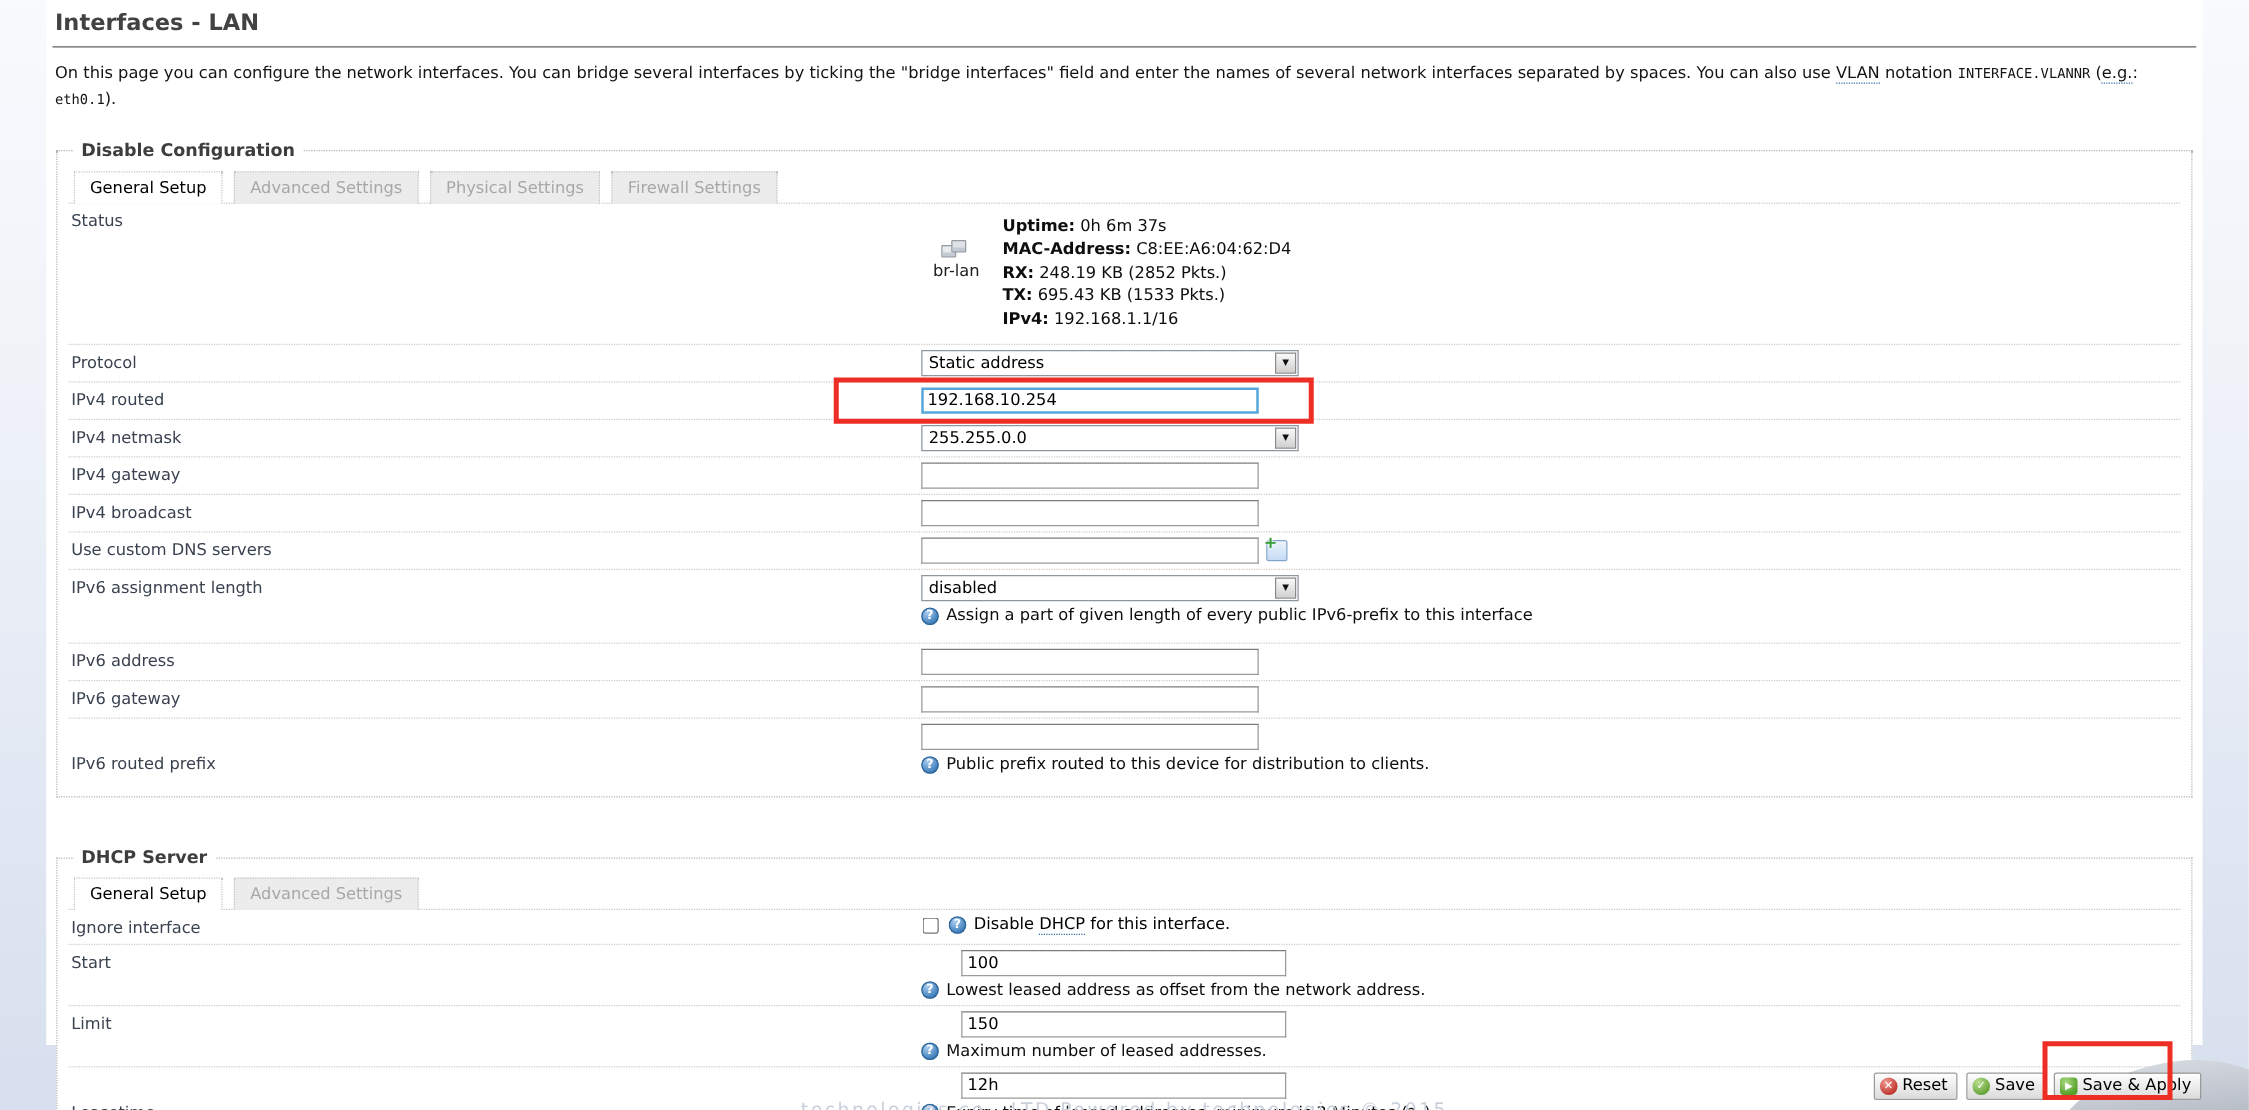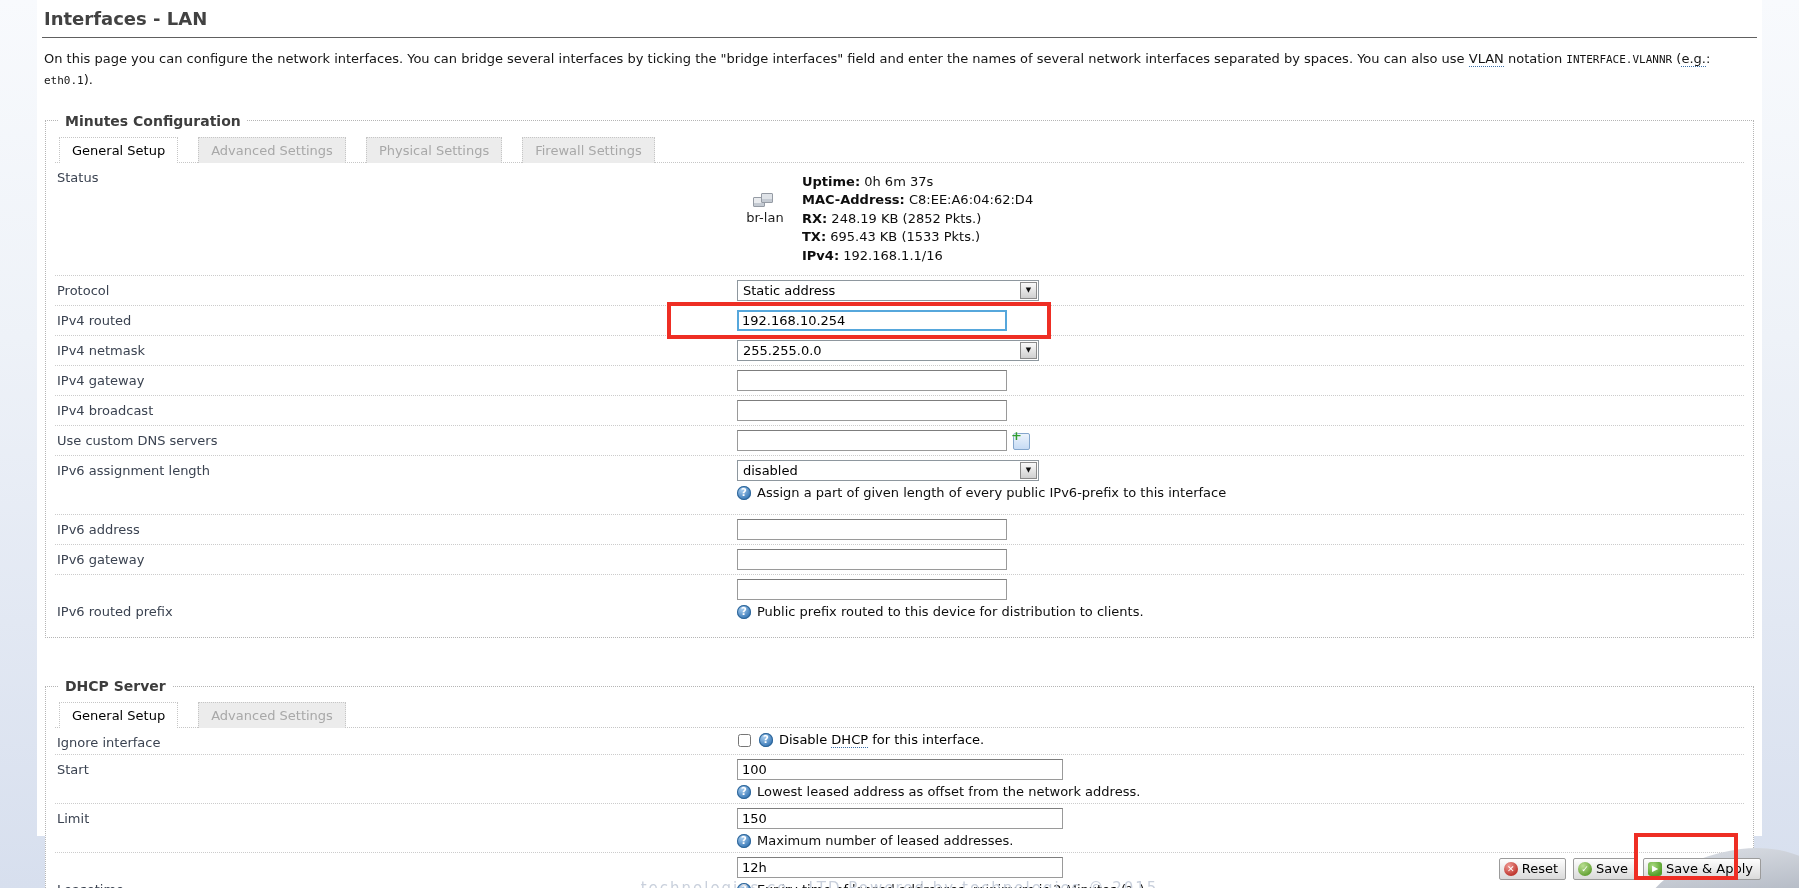--- a/index.html
+++ b/index.html
@@ -25,39 +25,39 @@
   .abbr { border-bottom:1px dotted #3a6ea8; cursor:help; }
   .mono { font-family:"DejaVu Sans Mono", monospace; font-size:11px; }
 
   fieldset.cbi {
     border:1px dotted #b5b5b5; background:#fff;
     margin:22px 3px 0 3px; padding:4px 9px 10px 9px;
   }
   fieldset.cbi legend {
     font-size:14px; font-weight:bold; color:#3d3d3d; padding:0 6px; margin-left:4px;
   }
-  .tabmenu { display:flex; gap:20px; padding:3px 0 0 4px; border-bottom:1px dotted #c6c6c6; }
+  .tabmenu { display:flex; gap:9px; padding:3px 0 0 4px; border-bottom:1px dotted #c6c6c6; }
   .tab {
     font-size:13px; padding:5px 12px; position:relative; top:1px;
     border:1px dotted #c6c6c6; border-bottom:none;
     background:#ececec; color:#a8a8a8; cursor:pointer; white-space:nowrap;
   }
   .tab.active { background:#fff; color:#000; }
 
   .crow { display:flex; align-items:flex-start; border-bottom:1px dotted #cccccc; padding:4px 2px; }
   .crow.last { border-bottom:none; }
   .crow .lbl { width:680px; flex:none; font-size:13px; color:#3b4351; padding-top:3px; }
   .crow .fld { flex:1; font-size:13px; position:relative; }
 
   .tinput {
     width:270px; height:21px; border:1px solid #9a9a9a; border-top-color:#7d7d7d;
     padding:1px 4px; font-size:13px; font-family:inherit; background:#fff; color:#000;
   }
   .tinput.focused { border:2px solid #56a7dc; padding:0 3px; }
-  .smallinput { width:326px; }
+  .smallinput { width:260px;margin-left:32px; }
 
   .selectbox {
     width:302px; height:21px; border:1px solid #8e979e; background:#fff;
     position:relative; font-size:13px; cursor:pointer;
   }
   .selectbox .sval { position:absolute; left:5px; top:2px; color:#000; }
   .selectbox .sbtn {
     position:absolute; right:1px; top:1px; width:17px; height:17px;
     background:linear-gradient(#f9f9f9,#d0d0d0); border:1px solid #8a8a8a;
     text-align:center; font-size:7px; line-height:15px; color:#111;
@@ -129,21 +129,21 @@
 </head>
 <body>
 
 <div class="content">
 
   <h2 class="pagetitle">Interfaces - LAN</h2>
 
   <p class="desc"><span>On this page you can configure the network interfaces. You can bridge several interfaces by ticking the "bridge interfaces" field and enter the names of several network interfaces separated by spaces. You can also use </span><span class="abbr">VLAN</span><span> notation </span><span class="mono">INTERFACE.VLANNR</span><span> (</span><span class="abbr">e.g.</span><span>: </span><span class="mono">eth0.1</span><span>).</span></p>
 
   <fieldset class="cbi">
-    <legend>Minutes Configuration</legend>
+    <legend>Disable Configuration</legend>
 
     <div class="tabmenu">
       <div class="tab active">General Setup</div>
       <div class="tab">Advanced Settings</div>
       <div class="tab">Physical Settings</div>
       <div class="tab">Firewall Settings</div>
     </div>
 
     <div class="crow" style="min-height:92px;">
       <div class="lbl">Status</div>

